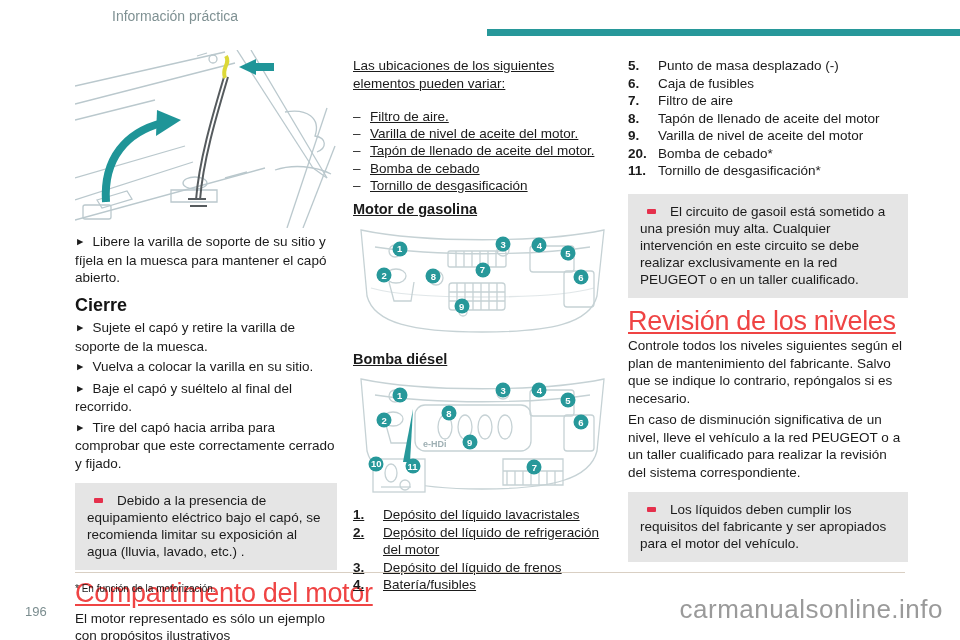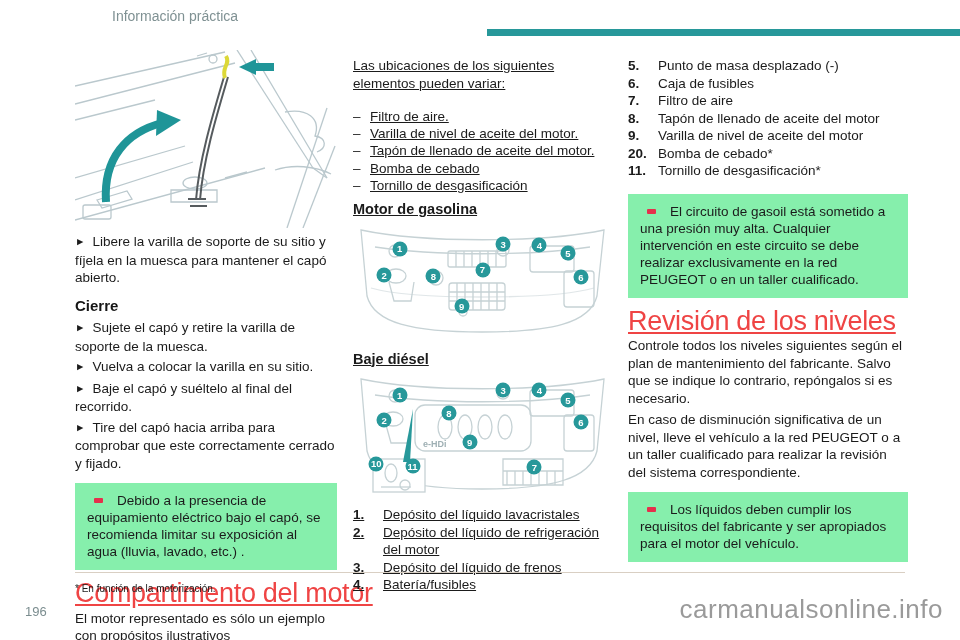--- a/index.html
+++ b/index.html
@@ -28,35 +28,35 @@
     position:absolute; width:15px; height:15px; border-radius:50%;
     background:#27989a; color:#fff; font-size:9.5px; font-weight:bold;
     display:flex; align-items:center; justify-content:center;
     transform:translate(-50%,-50%); line-height:1;
   }
 
   .step { margin-top:3px; }
   .step .arrow { font-size:10.5px; margin-right:7px; position:relative; top:-1px; }
   .caption { margin-top:5px; }
 
-  h2.black { font-size:15px; font-weight:bold; color:#151515; margin:10px 0 5px; }
+  h2.black { font-size:18px; font-weight:bold; color:#151515; margin:10px 0 5px; }
   h1.slate { font-size:27px; font-weight:400; color:#ef4444; letter-spacing:-0.3px; white-space:nowrap; margin:15px 0 7px;text-decoration:underline; }
   h3.bold { font-size:14.5px; font-weight:bold; margin-top:7px; }
 
   .dash-list { margin-top:16px; }
   .dash-row { line-height:17.2px; }
   .dash-row .dash { display:inline-block; width:17px; }
 
   .legend { margin-top:13px; }
   .legend-row { display:flex; line-height:17.5px; }
   .legend-row .num { width:30px; font-weight:bold; flex:0 0 30px; }
   .legend-row .txt { flex:1; }
 
   .warnbox {
-    background:#86efac; padding:9px 12px 10px 12px; margin-top:11px;
+    background:#e5e5e5; padding:9px 12px 10px 12px; margin-top:11px;
     line-height:17px;
   }
   .warn-icon { float:left; width:10px; margin:3px 13px 2px 7px; }
   .warn-icon .bar { width:9px; height:17px; background:#e5304c; border-radius:1px; }
   .warn-icon .dot { width:9px; height:5px; background:#e5304c; margin-top:3px; border-radius:1px; }
 
   .niv-p { margin-top:4px; }
 
   .foot-rule { position:absolute; left:75px; top:572px; width:830px; border-top:1px solid #d9cfc3; }
   .footnote { position:absolute; left:75px; top:580px; font-size:10px; }
@@ -177,21 +177,21 @@
         <span class="marker" style="left: 58%; top: 17%;">3</span>
         <span class="marker" style="left: 72%; top: 18%;">4</span>
         <span class="marker" style="left: 83%; top: 25%;">5</span>
         <span class="marker" style="left: 88%; top: 47%;">6</span>
         <span class="marker" style="left: 50%; top: 40%;">7</span>
         <span class="marker" style="left: 31%; top: 46%;">8</span>
         <span class="marker" style="left: 42%; top: 73%;">9</span>
       </div>
   </div>
 
-  <h3 class="bold" style="margin-top:15px">Baje diésel</h3>
+  <h3 class="bold" style="margin-top:15px">Bomba diésel</h3>
 
   <div class="fig engine-fig dsl">
     <svg viewBox="0 0 259 118">
       <g fill="none" stroke="#c6d2d5" stroke-width="1.3">
         <path d="M8,4 C70,17 189,17 251,4 L244,76 C237,104 199,114 129,114 C59,114 21,104 14,76 Z"></path>
         <path d="M22,20 C80,29 179,29 237,20"></path>
         <circle cx="42" cy="21" r="6"></circle>
         <path d="M30,44 a10,7 0 1,0 20,0 a10,7 0 1,0 -20,0 M33,50 L38,68 L55,68 L58,50"></path>
         <rect x="62" y="30" width="116" height="46" rx="10"></rect>
         <ellipse cx="92" cy="52" rx="7" ry="12"></ellipse>

